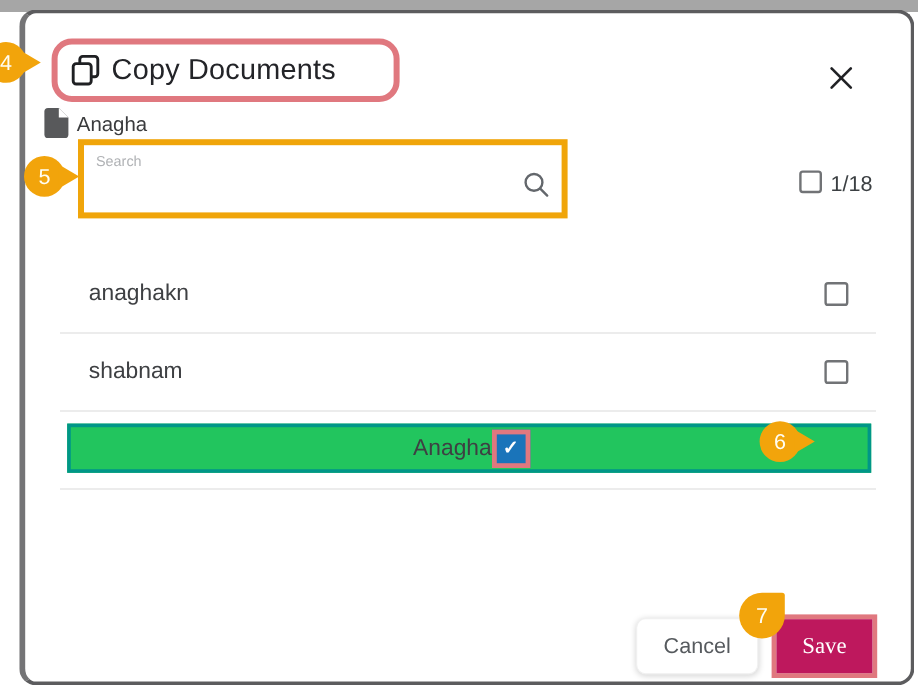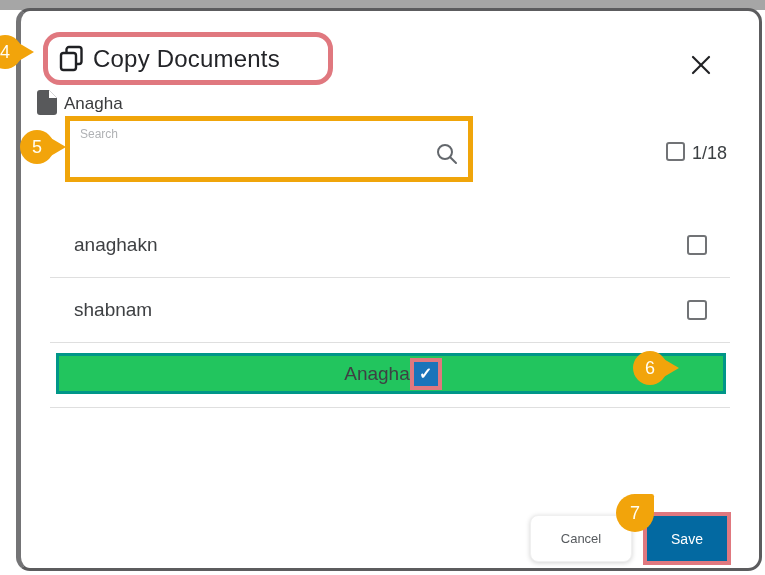--- a/index.html
+++ b/index.html
@@ -112,34 +112,34 @@
     cursor: pointer;
   }
   .check-glyph { color: #ffffff; font-size: 16px; font-weight: bold; line-height: 1; }
   
   .cancel-btn {
     position: absolute; left: 530px; top: 515px;
     width: 102px; height: 47px;
     background: #ffffff; border: 1px solid #f0f0f0; border-radius: 8px;
     box-shadow: 0 1px 5px rgba(0,0,0,0.18);
     font-family: "Liberation Sans", sans-serif;
-    font-size: 13px; color: #565a5e;
+    font-size: 18px; color: #565a5e;
     display: flex; align-items: center; justify-content: center;
     cursor: pointer;
   }
   .save-wrap {
     position: absolute; left: 643px; top: 512px;
     width: 88px; height: 53px;
     border: 4px solid #e0787f;
   }
   .save-btn {
     width: 100%; height: 100%;
-    background: #0369a1; border: none;
-    font-family: Liberation Sans, sans-serif;
-    font-size: 14px; color: #ffffff;
+    background: #be185d; border: none;
+    font-family: Liberation Serif, serif;
+    font-size: 19px; color: #ffffff;
     display: flex; align-items: center; justify-content: center;
     cursor: pointer;
   }
   
   .badge {
     position: absolute; z-index: 9;
     width: 34px; height: 34px; border-radius: 50%;
     background: #f2a40b; color: #fffdf2;
     font-size: 18px;
     display: flex; align-items: center; justify-content: center;

